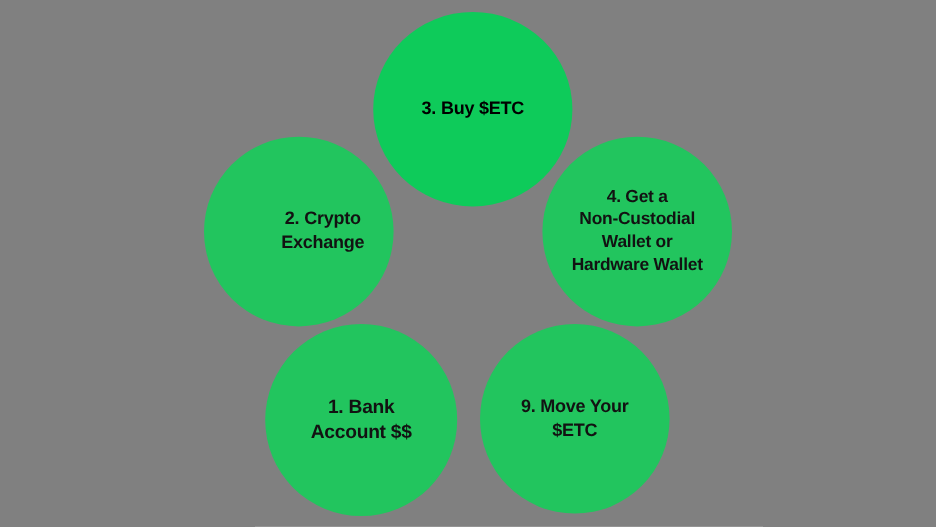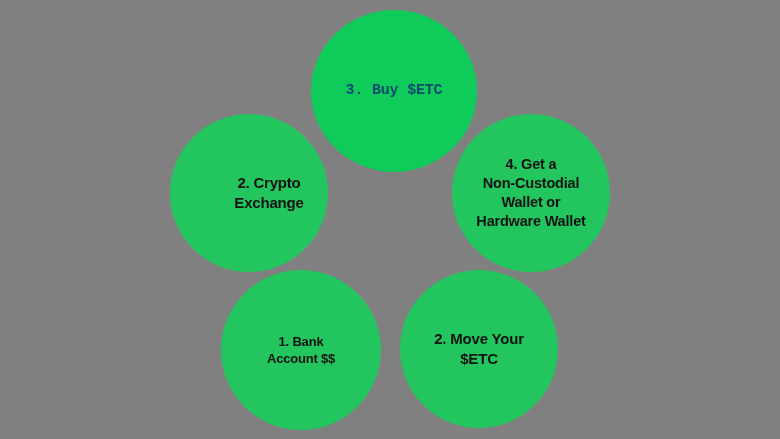--- a/index.html
+++ b/index.html
@@ -39,32 +39,31 @@
   .node-white {
     background: #22c55e;
   }
   .node-white .node-label {
     color: #121212;
   }
   .node-green {
     background: #0ecb5a;
   }
   .node-green .node-label {
-    color: #0c4a6e;
-    font-family: Liberation Mono, monospace;
+    color: #000000;
   }
 
   
   #node-bank        { left: 221px; top: 270px; width: 160px; height: 160px; }
   #node-exchange    { left: 170px; top: 114px; width: 158px; height: 158px; }
   #node-buy         { left: 311px; top: 10px;  width: 166px; height: 162px; }
   #node-wallet      { left: 452px; top: 114px; width: 158px; height: 158px; }
   #node-move        { left: 400px; top: 270px; width: 158px; height: 158px; }
 
-  #node-bank     .node-label { font-size: 13px; }
+  #node-bank     .node-label { font-size: 16px; }
   #node-exchange .node-label { font-size: 15px; margin-left: 40px; }
   #node-buy      .node-label { font-size: 15px; }
   #node-wallet   .node-label { font-size: 14.5px; }
   #node-move     .node-label { font-size: 15px; }
 </style>
 </head>
 <body>
 
 <div id="canvas">
 
@@ -83,17 +82,17 @@
 Wallet or
 Hardware Wallet</span>
   </div>
 
   <div class="node node-white" id="node-bank">
     <span class="node-label">1. Bank
 Account $$</span>
   </div>
 
   <div class="node node-white" id="node-move">
-    <span class="node-label">2. Move Your
+    <span class="node-label">9. Move Your
 $ETC</span>
   </div>
 
 </div>
 
 </body></html>

